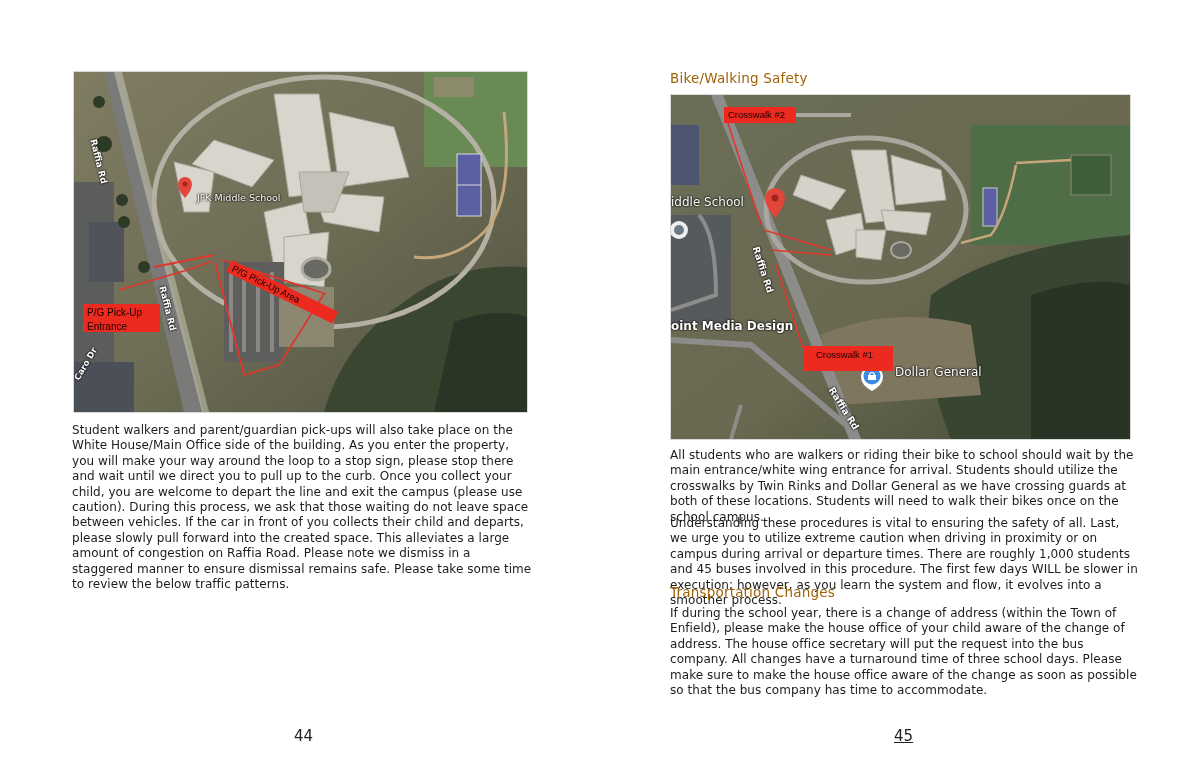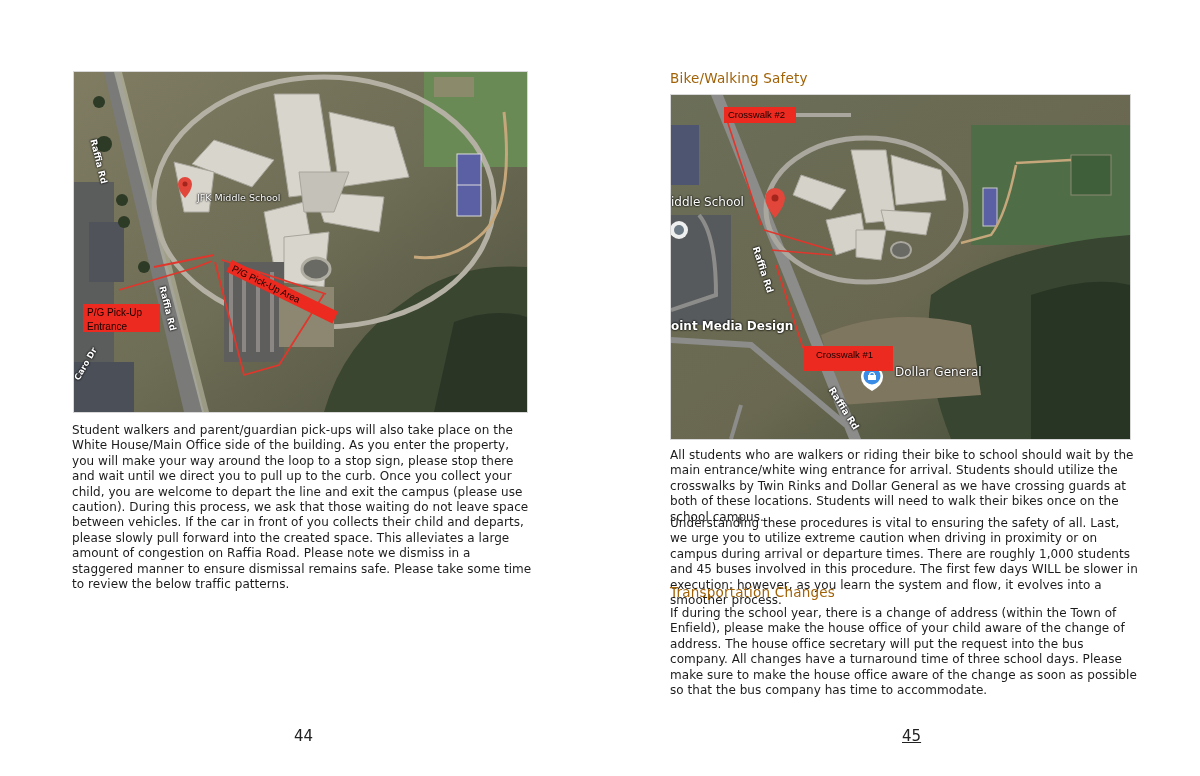--- a/index.html
+++ b/index.html
@@ -20,21 +20,21 @@
   .rt1 { left:70px; top:448px; width:470px; }
   .rt2 { left:70px; top:516px; width:470px; }
   .rt3 { left:70px; top:606px; width:470px; }
 
   .heading { position:absolute; font-size:13.5px; color:#a16207; margin:0; font-weight:normal; letter-spacing:0.2px; }
   .h1 { left:70px; top:70px; }
   .h2 { left:70px; top:584px; }
 
   .page-num { position:absolute; top:727px; font-size:15px; color:#222; }
   .pn-left { left:294px; }
-  .pn-right { left:302px;text-decoration:underline; }
+  .pn-right { left:294px;text-decoration:underline; }
 
   .annot { position:absolute; background:#ec2a1f; color:#1a0000; font-family:"Liberation Sans", sans-serif;
            font-size:10px; line-height:13.5px; padding:2px 4px; box-sizing:border-box; }
   .map-label { position:absolute; color:#fff; font-family:"DejaVu Sans", sans-serif; font-weight:bold;
                text-shadow:0 0 2px #000, 0 0 2px #000; white-space:nowrap; }
 </style>
 </head>
 <body>
 
 <div class="page left">

